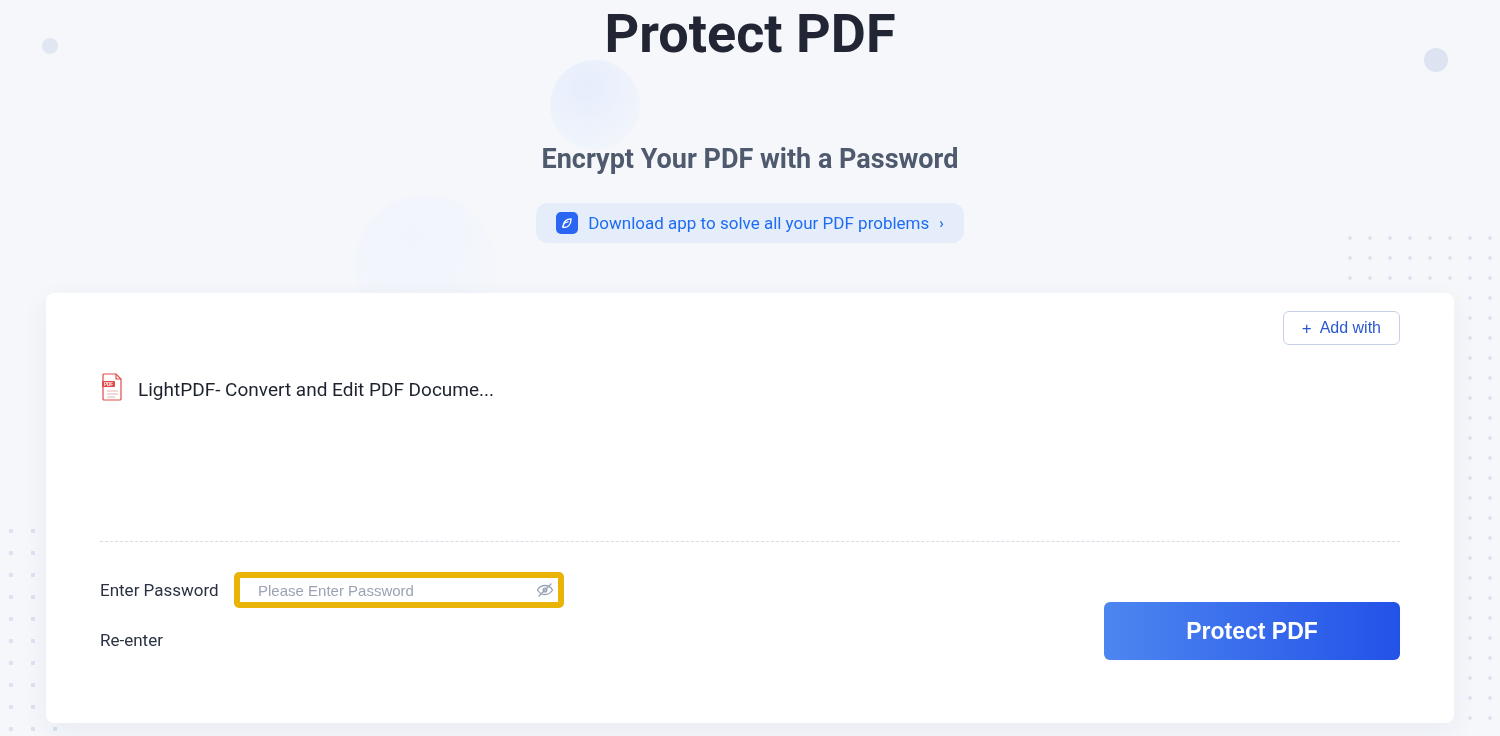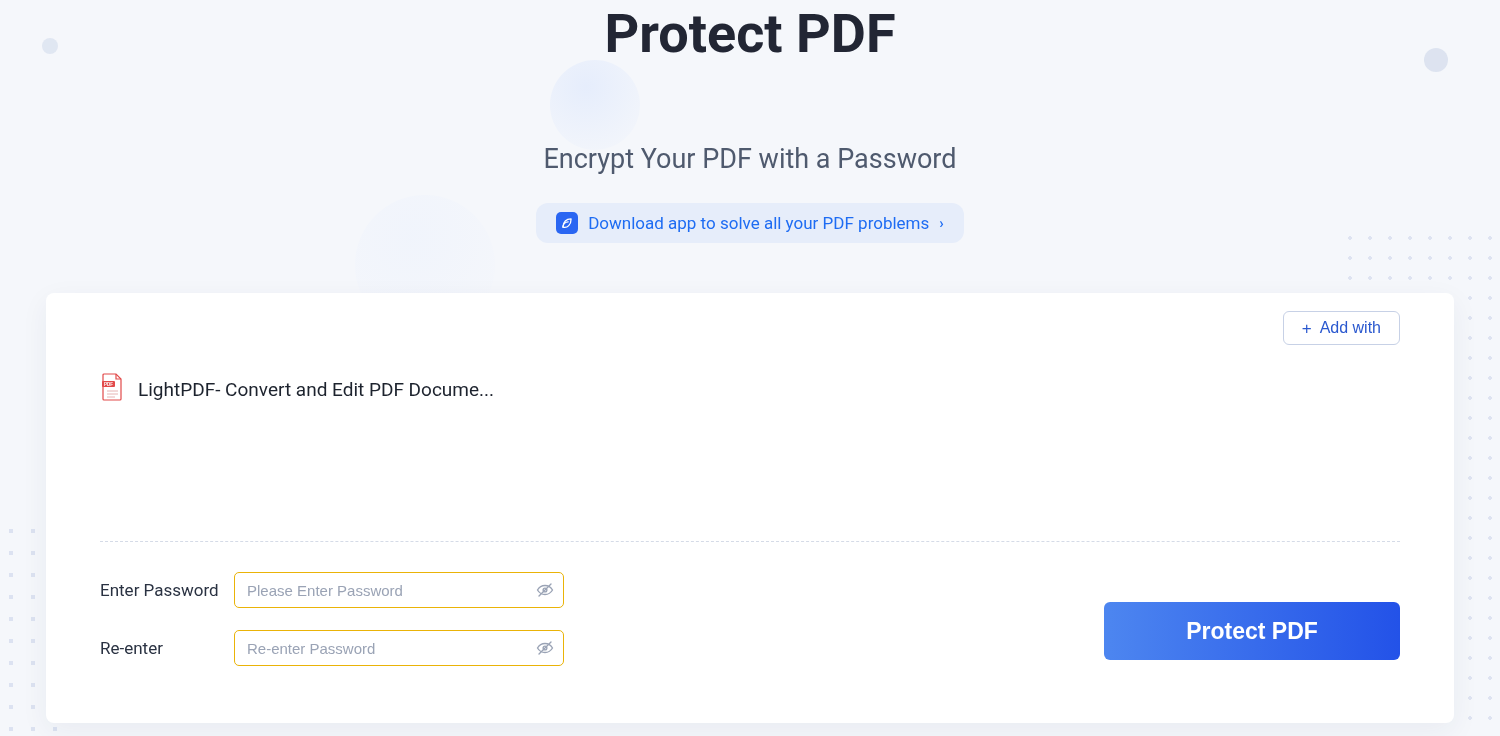--- a/index.html
+++ b/index.html
@@ -88,21 +88,21 @@
       font-weight: 700;
       color: #222634;
       margin-top: 0;
       padding-top: 2px;
     }
     .subtitle {
       text-align: center;
       font-size: 27px;
       color: #4f5a6e;
       margin-top: 78px;
-      font-weight: 400;
+      font-weight: 700;
     }
     .download-banner {
       display: flex;
       align-items: center;
       gap: 10px;
       background: #e6edfa;
       color: #1e6cf3;
       font-size: 17px;
       padding: 9px 20px;
       border-radius: 12px;
@@ -195,23 +195,23 @@
       color: #2a3242;
       width: 120px;
     }
     .input-wrap {
       position: relative;
       width: 330px;
     }
     .pw-input {
       width: 100%;
       height: 36px;
-      border: 1px solid #eab308;
+      border: 6px solid #eab308;
       border-radius: 5px;
-      padding: 0 38px 0 12px;
+      padding: 0 38px 0 18px;
       font-size: 15px;
       color: #333;
       outline: none;
     }
     .pw-input::placeholder {
       color: #9aa3b5;
     }
     .eye-icon {
       position: absolute;
       right: 10px;
@@ -292,28 +292,18 @@
             <svg viewBox="0 0 24 24" width="18" height="18" fill="none" stroke="currentColor" stroke-width="1.8" stroke-linecap="round">
               <path d="M2 12s3.5-6 10-6 10 6 10 6-3.5 6-10 6S2 12 2 12z"></path>
               <circle cx="12" cy="12" r="2.5"></circle>
               <line x1="4" y1="20" x2="20" y2="4"></line>
             </svg>
           </span>
         </div>
       </div>
       <div class="field-row">
         <label class="field-label">Re-enter</label>
-        <div class="input-wrap">
-          <input type="password" class="pw-input" placeholder="Re-enter Password" style="">
-          <span class="eye-icon">
-            <svg viewBox="0 0 24 24" width="18" height="18" fill="none" stroke="currentColor" stroke-width="1.8" stroke-linecap="round">
-              <path d="M2 12s3.5-6 10-6 10 6 10 6-3.5 6-10 6S2 12 2 12z"></path>
-              <circle cx="12" cy="12" r="2.5"></circle>
-              <line x1="4" y1="20" x2="20" y2="4"></line>
-            </svg>
-          </span>
-        </div>
       </div>
     </div>
 
     <button class="protect-btn">Protect PDF</button>
   </div>
 </div>
 
 </body></html>

